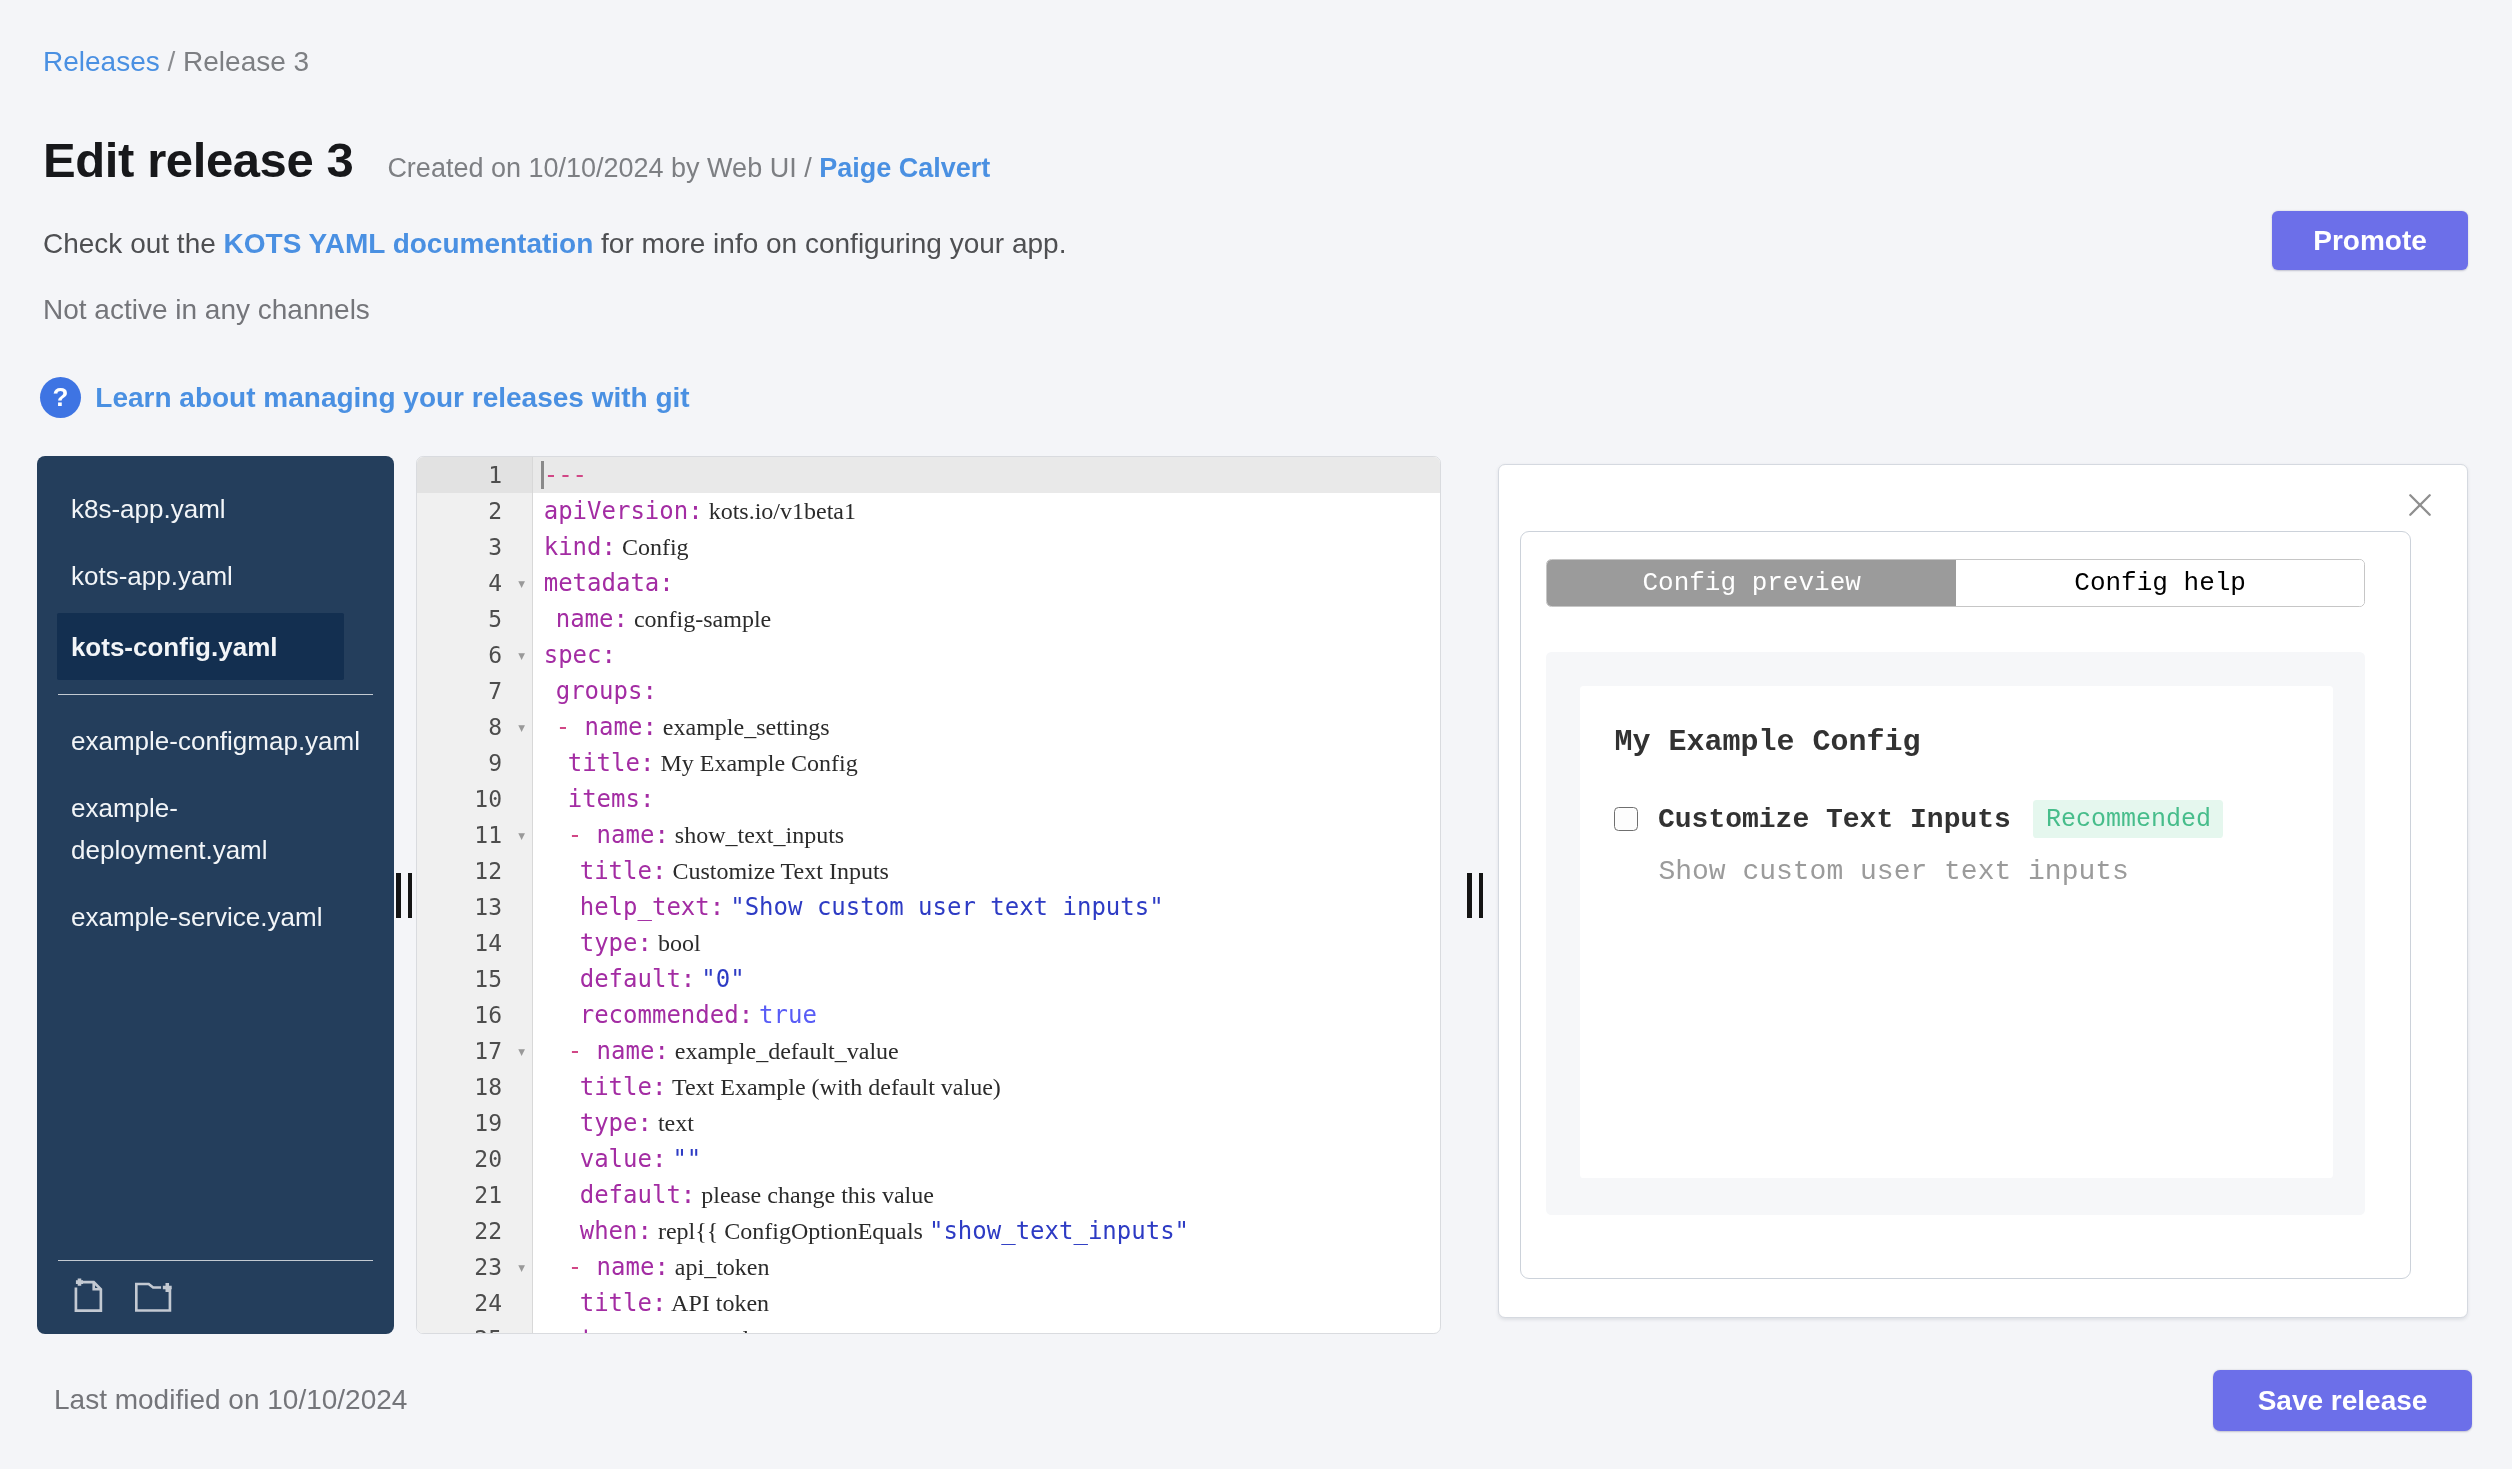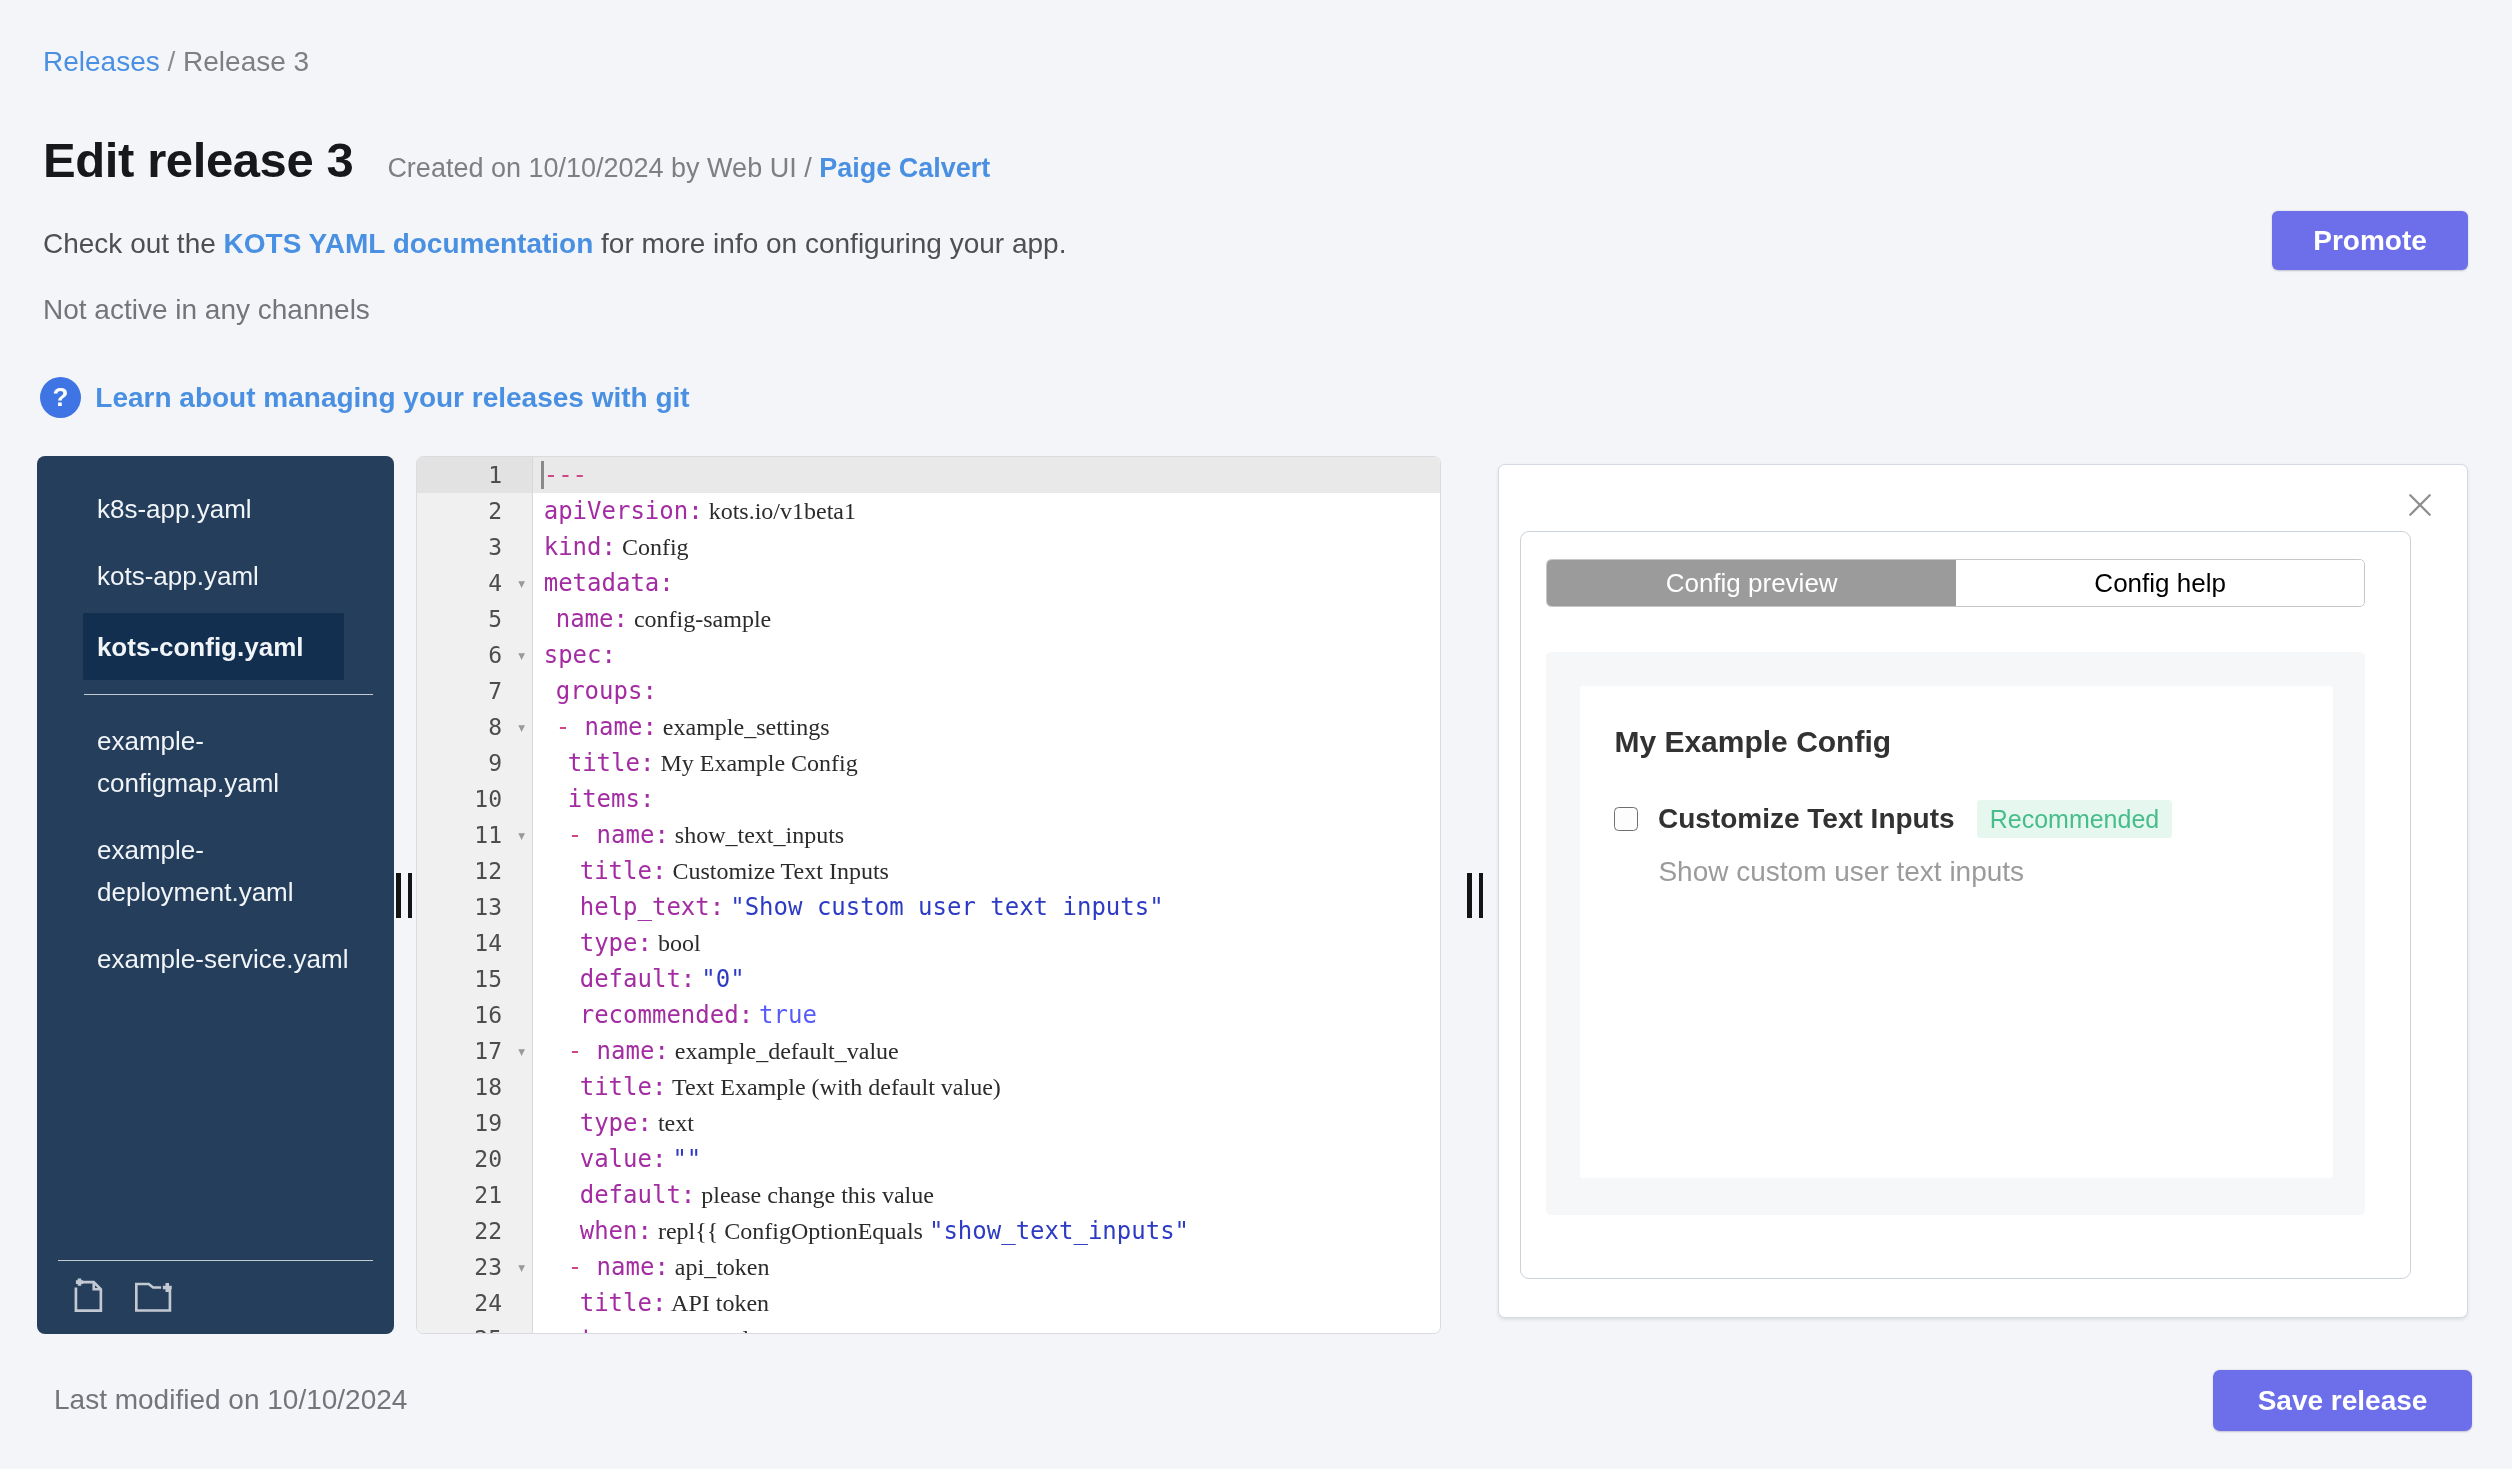--- a/index.html
+++ b/index.html
@@ -38,21 +38,21 @@
     border:none; color:#fff; background:#6c6fe9; font-weight:700;
     font-family:"Liberation Sans", sans-serif; cursor:pointer;
     box-shadow:0 0.9px 1.8px rgba(40,40,90,.25);
   }
   .promote-btn { position:absolute; left:2272px; top:211px; width:196px; height:59px; border-radius:6.2px; font-size:28px; }
   .save-btn { position:absolute; left:2213px; top:1370px; width:259px; height:61px; border-radius:7.1px; font-size:28px; }
 
   
   .sidebar {
     position:absolute; left:37px; top:456px; width:357px; height:878px;
-    background:#243e5c; border-radius:8px; color:#f2f5f8; overflow:hidden;padding-left:26px;
+    background:#243e5c; border-radius:8px; color:#f2f5f8; overflow:hidden;
   }
   .file-list { padding-top:19.6px; }
   .file-item {
     font-size:26px; line-height:42px; padding:12.5px 27px 12.5px 34px;
     color:#f2f5f8; cursor:pointer; word-wrap:break-word; overflow-wrap:break-word;
   }
   .file-item.selected {
     background:#132f50; font-weight:700;
     margin:3.6px 50px 3.6px 19.6px; padding:12.5px 9px 12.5px 14.3px; border-radius:1.8px;
   }
@@ -94,21 +94,21 @@
 
   
   .preview-pane {
     position:absolute; left:1498px; top:464px; width:970px; height:854px;
     background:#ffffff; border:0.9px solid #d5d9e0; border-radius:7.1px;
     box-shadow:0 1.8px 3.6px rgba(30,40,60,.10);
   }
   .close-x { position:absolute; right:32px; top:25px; cursor:pointer; }
   .inner-card {
     position:absolute; left:21.4px; top:66px; width:891px; height:748px;
-    border:0.9px solid #ccd2da; border-radius:9px; background:#fff;
+    border:0.9px solid #ccd2da; border-radius:9px; background:#fff;font-family:Liberation Mono, monospace;
   }
   .tab-group {
     display:flex; margin:27px 45px 0 25px; height:48px;
     border:0.9px solid #c6c6c6; border-radius:5.3px; overflow:hidden; background:#fff;
   }
   .tab { flex:1; display:flex; align-items:center; justify-content:center; font-size:26px; color:#000000; background:#fff; cursor:pointer; }
   .tab.active { background:#9b9b9b; color:#ffffff; }
   .gray-zone {
     margin:45px 45px 0 25px; height:563px; background:#f6f7f9; border-radius:5.3px;
   }

